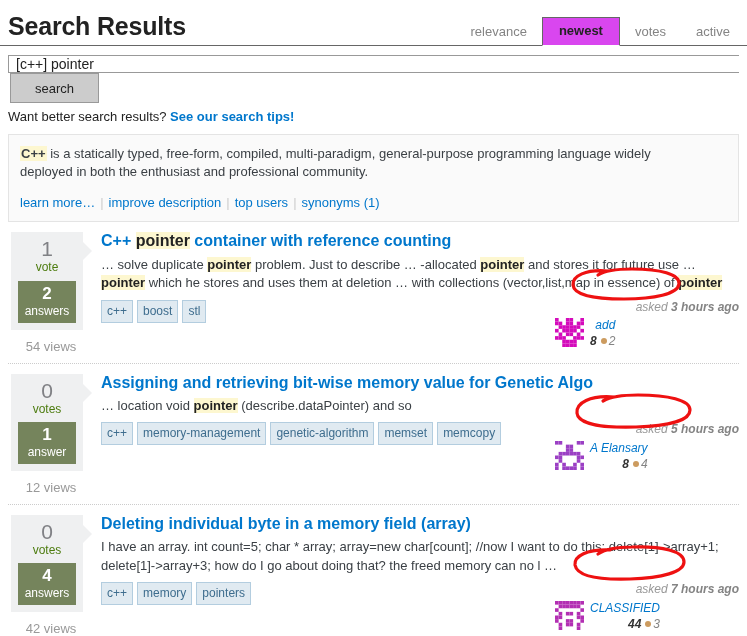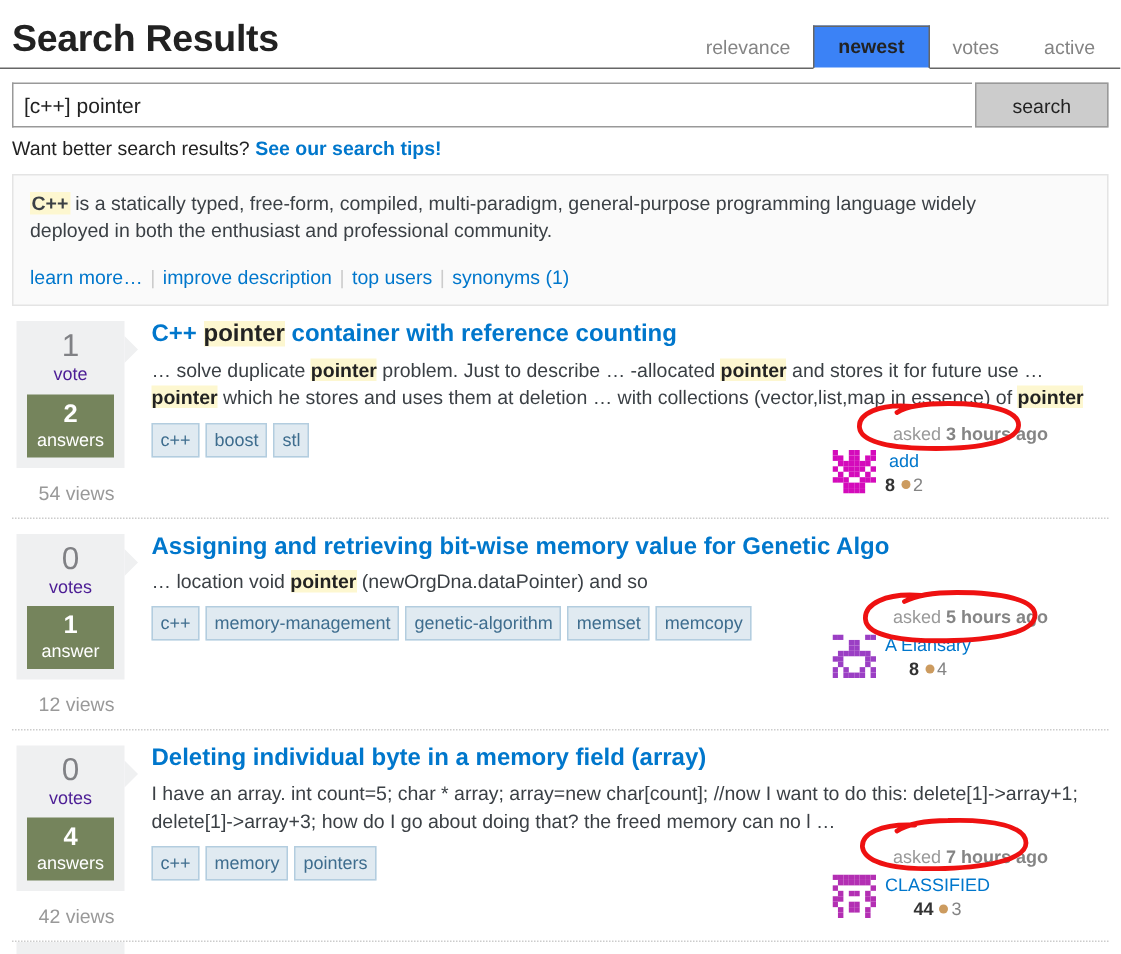--- a/index.html
+++ b/index.html
@@ -59,31 +59,32 @@
     border: 1px solid transparent;
     border-bottom: none;
     position: relative;
     background: transparent;
   }
   .tab.active {
     color: #222222;
     font-weight: bold;
     border: 1px solid #666666;
     border-bottom: 1px solid #ffffff;
-    background: #3b82f6;
+    background: #d946ef;
     margin-bottom: -1px;
     padding: 6px 16px 8px 16px;
     z-index: 2;
   }
 
   
   .search-row {
     display: flex;
     margin: 9px 8px 0 8px;
     align-items: stretch;
+    flex-direction: column;
   }
   .search-input {
     flex: 1;
     height: 30px;
     border: 1px solid #999999;
     box-sizing: border-box;
     font-family: "Liberation Sans", sans-serif;
     font-size: 14px;
     color: #222222;
     padding: 0 7px;
@@ -182,21 +183,21 @@
     border-left: 9px solid #eff0f1;
   }
   .votes-num {
     font-size: 21px;
     color: #808185;
     line-height: 1.05;
     font-weight: normal;
   }
   .votes-label {
     font-size: 12px;
-    color: #4c1d95;
+    color: #4d7c0f;
     line-height: 1.3;
     margin-bottom: 5px;
   }
   .answered {
     background: #75845c;
     color: #ffffff;
     padding: 3px 0 4px 0;
     width: 58px;
     margin: 0 auto;
   }
@@ -261,24 +262,25 @@
     padding: 4px 5px 5px 5px;
     text-decoration: none;
     cursor: pointer;
     white-space: nowrap;
   }
 
   .userinfo {
     width: 190px;
     flex: 0 0 190px;
     font-size: 12px;
-    text-align: center;
+    text-align: right;
     position: relative;
     padding-left: 6px;
     box-sizing: border-box;
+    font-style: italic;
   }
   .action-time {
     color: #999999;
     white-space: nowrap;
     line-height: 1.3;
   }
   .action-time .when {
     color: #848484;
     font-weight: bold;
   }
@@ -451,21 +453,21 @@
           <div class="stats-box">
             <div class="votes-num">0</div>
             <div class="votes-label">votes</div>
             <div class="answered">
               <div class="answers-num">1</div>
               <div class="answers-label">answer</div>
             </div>
           </div>
           <div class="views">12 views</div>
         </div>
-        <div class="summary"><a class="result-title"><span>Assigning and retrieving bit-wise memory value for Genetic Algo</span></a><div class="excerpt"><span>… location void </span><span class="hl">pointer</span><span> (newOrgDna.dataPointer) and so</span></div><div class="meta-row">
+        <div class="summary"><a class="result-title"><span>Assigning and retrieving bit-wise memory value for Genetic Algo</span></a><div class="excerpt"><span>… location void </span><span class="hl">pointer</span><span> (describe.dataPointer) and so</span></div><div class="meta-row">
             <div class="tags">
               <a class="tag">c++</a>
               <a class="tag">memory-management</a>
               <a class="tag">genetic-algorithm</a>
               <a class="tag">memset</a>
               <a class="tag">memcopy</a>
             </div>
             <div class="userinfo">
               <div class="action-time">asked <span class="when">5 hours ago</span></div>
               <div class="user-block">

